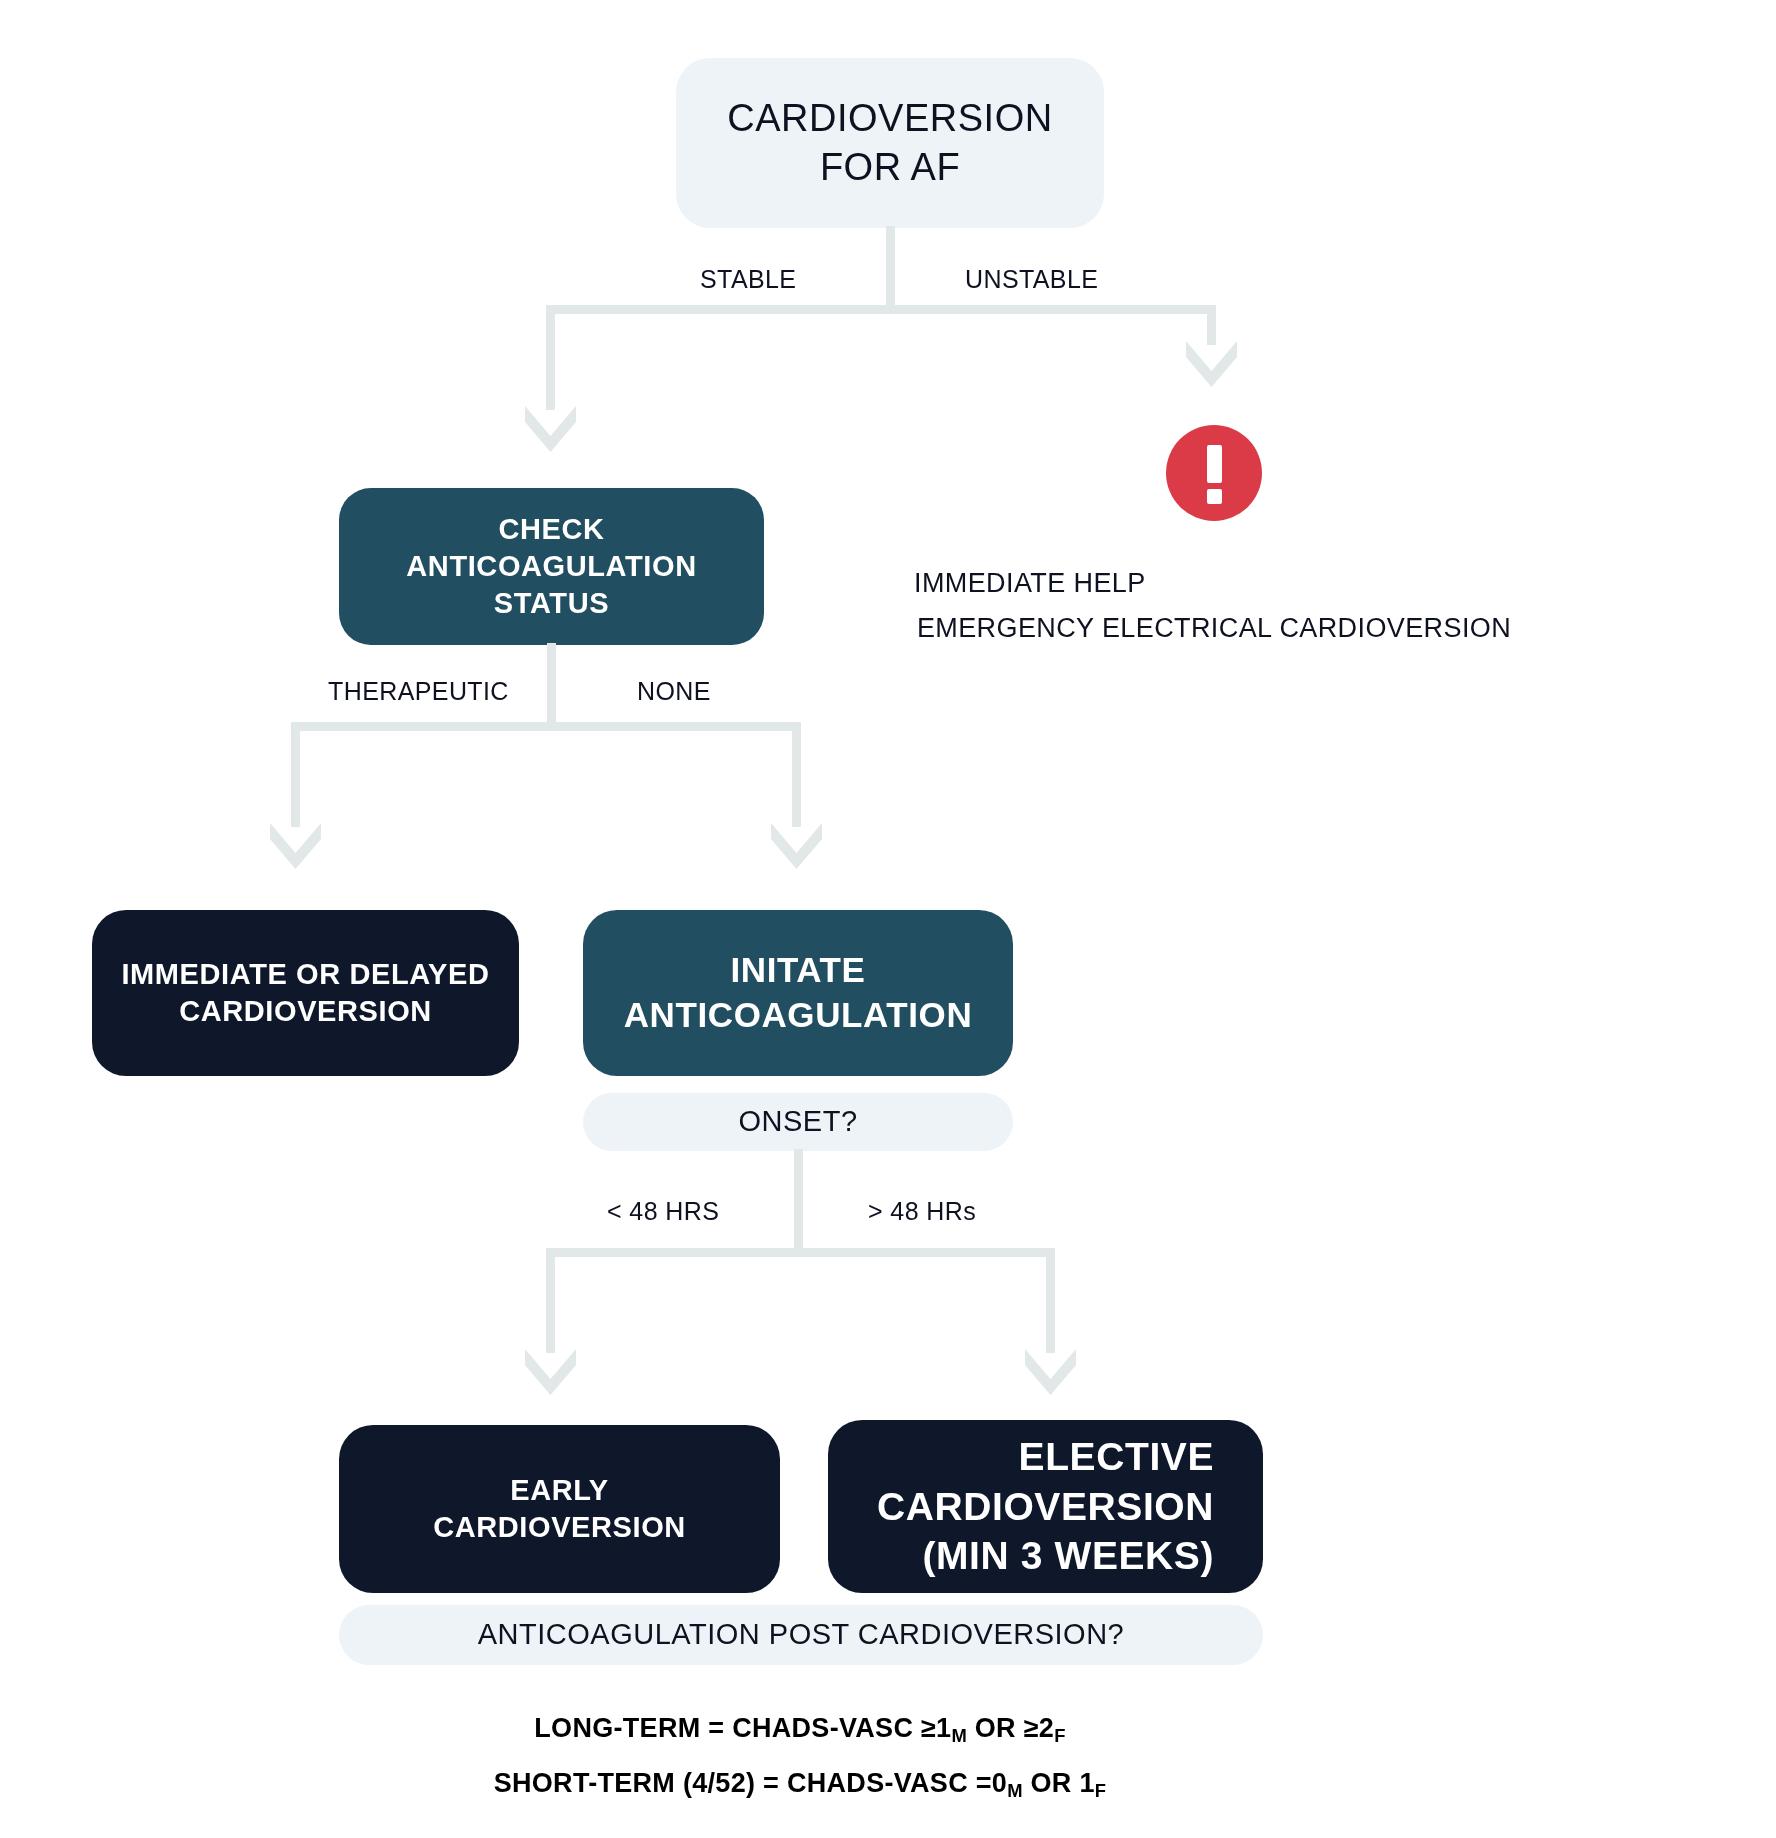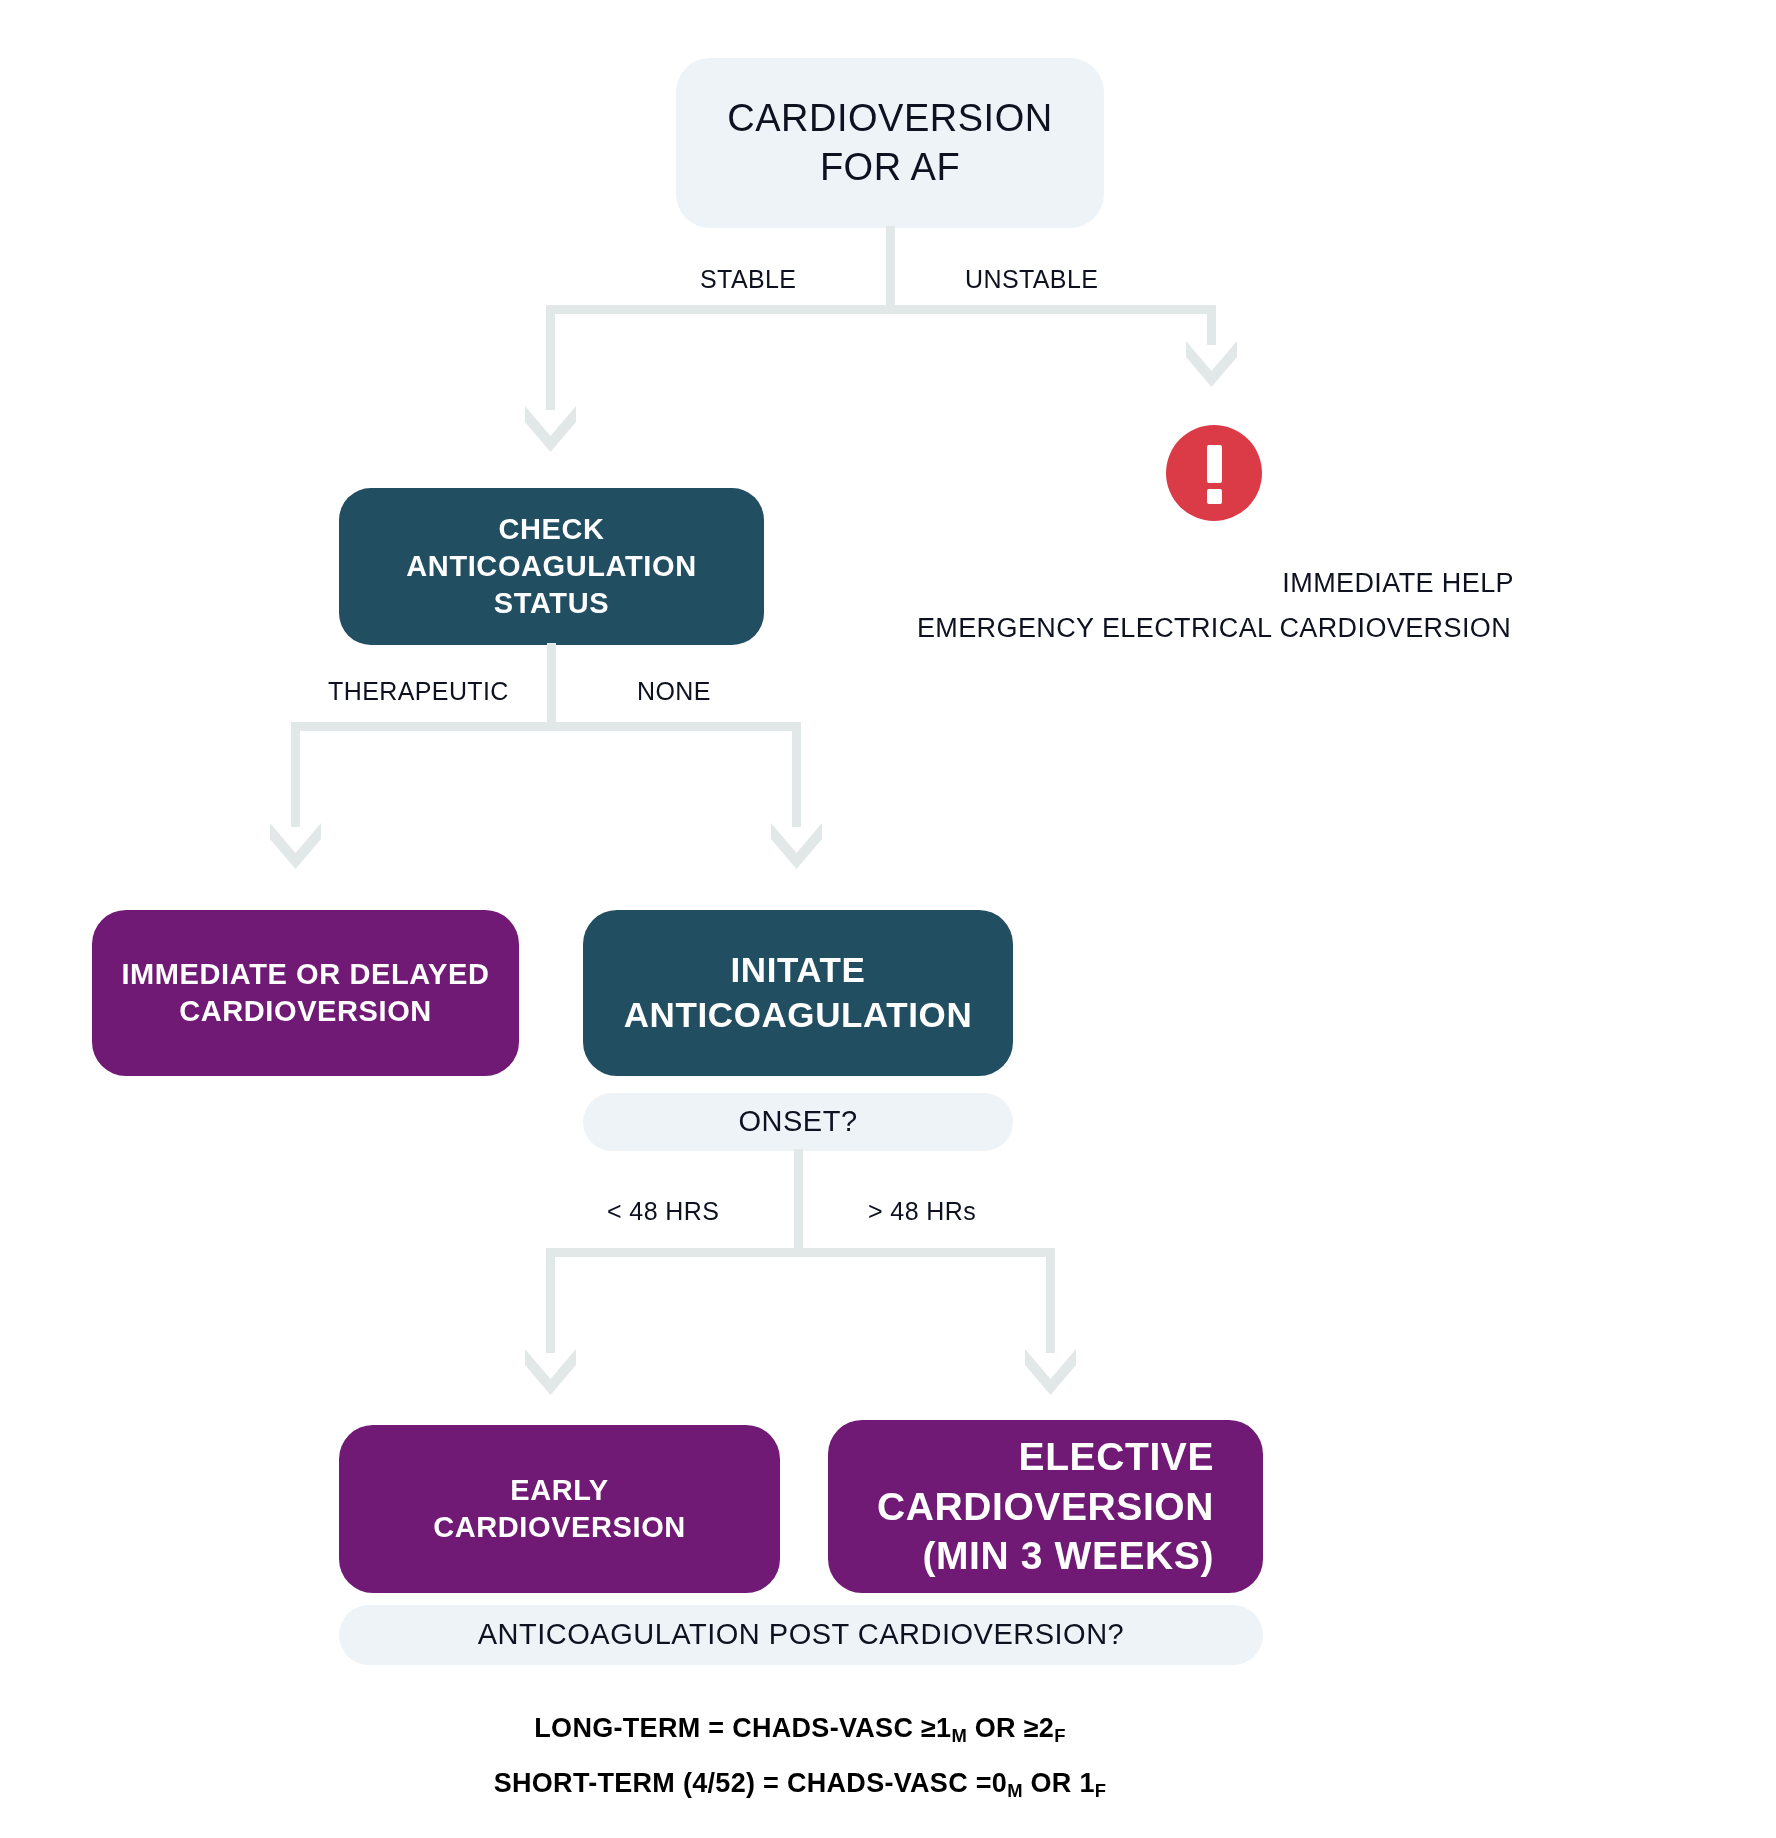--- a/index.html
+++ b/index.html
@@ -33,21 +33,21 @@
     font-weight: 400;
     letter-spacing: 0.5px;
   }
   .node-dark {
     background: #214E60;
     color: #FFFFFF;
     font-weight: 700;
     letter-spacing: 0.6px;
   }
   .node-red {
-    background: #701a75;
+    background: #0f172a;
     color: #FFFFFF;
     font-weight: 700;
     letter-spacing: 0.6px;
   }
 
   
   .edge-label {
     position: absolute;
     color: #0E1120;
     font-size: 25px;
@@ -125,21 +125,21 @@
   </svg>
 
   <span class="edge-label" style="left:700px; top:265px;">STABLE</span>
   <span class="edge-label" style="left:965px; top:265px;">UNSTABLE</span>
 
   <div class="warn-icon" style="left:1166px; top:425px; width:96px; height:96px;">
     <div class="warn-bar" style="width:15px; height:38px; top:20px; left:40.5px;"></div>
     <div class="warn-bar" style="width:15px; height:15px; top:64px; left:40.5px;"></div>
   </div>
 
-  <div class="free-text" style="left:914px; top:568px; width:600px; text-align:right;">IMMEDIATE HELP</div>
+  <div class="free-text" style="left:914px; top:568px; width:600px; text-align:left;">IMMEDIATE HELP</div>
   <div class="free-text" style="left:864px; top:613px; width:700px; text-align:center;">EMERGENCY ELECTRICAL CARDIOVERSION</div>
 
   <div class="node node-dark" style="left:339px; top:488px; width:425px; height:157px; border-radius:32px; font-size:29px;">
     <span>CHECK
 ANTICOAGULATION
 STATUS</span>
   </div>
 
   <div class="conn conn-v" style="left:547px; top:643px; width:9px; height:82px;"></div>
   <div class="conn conn-h" style="left:291px; top:722px; width:510px; height:9px;"></div>

